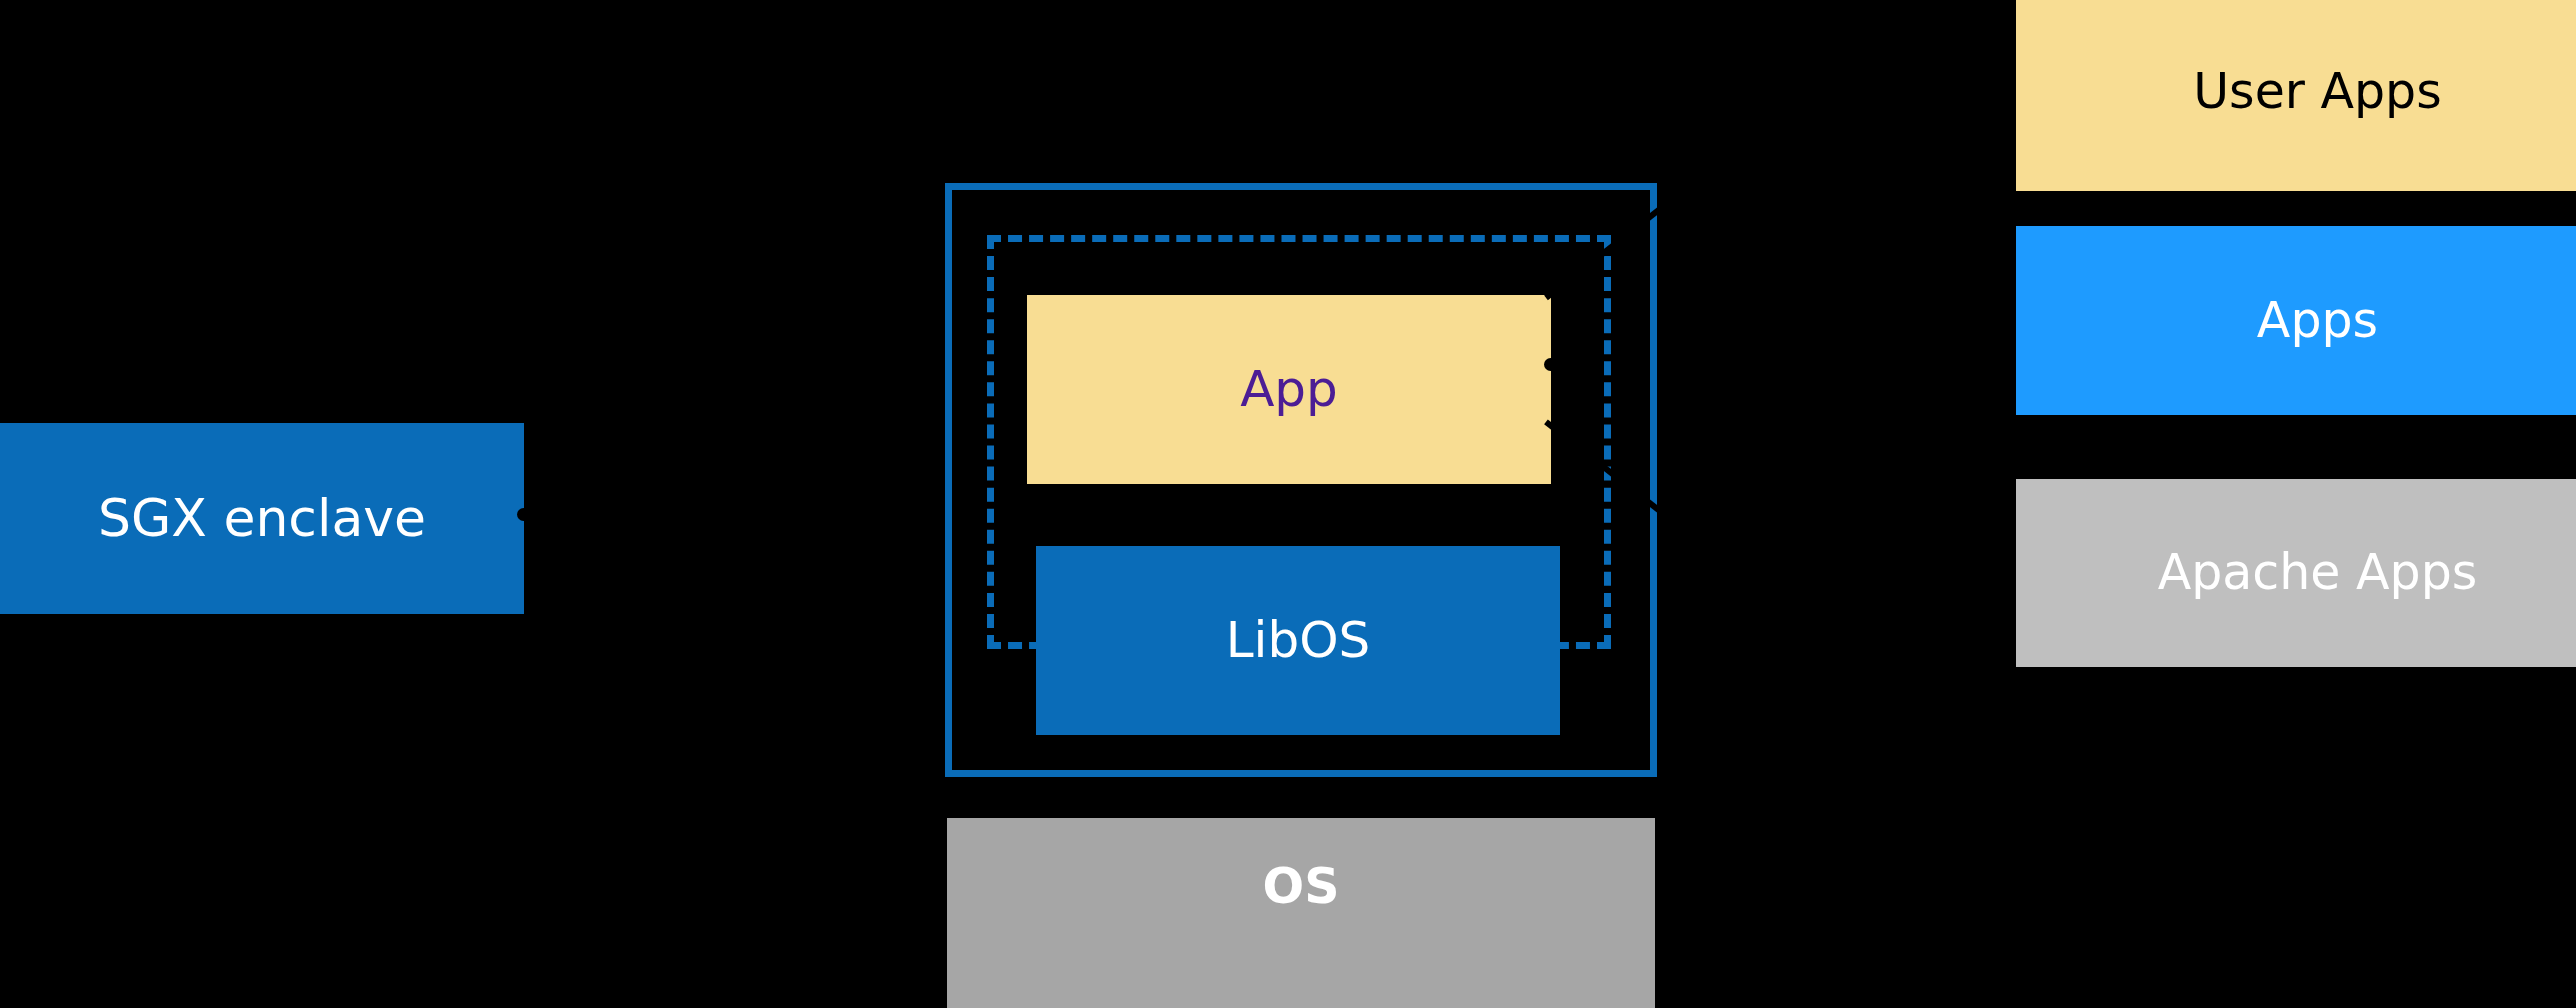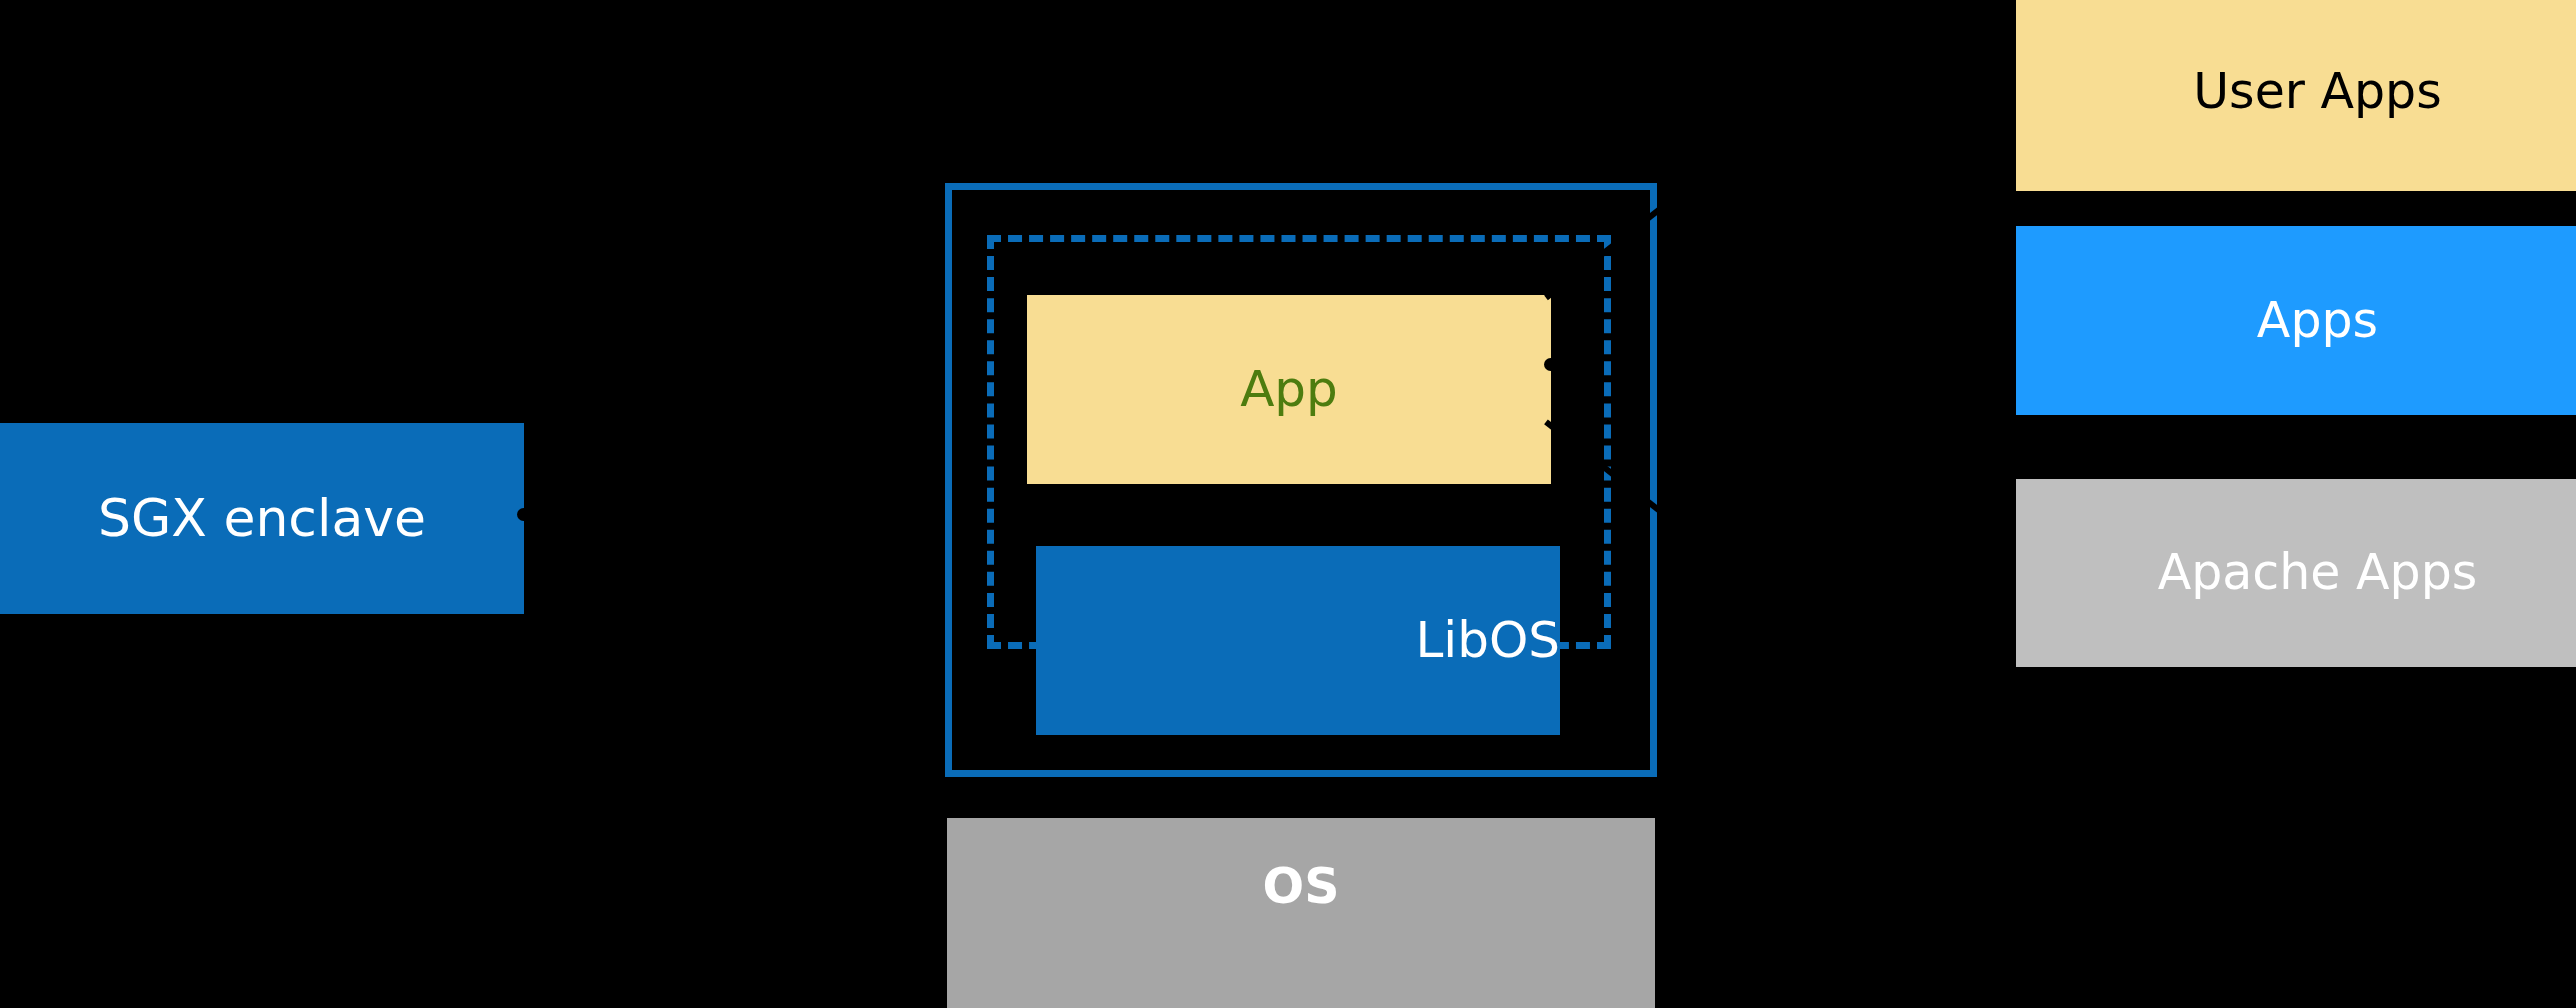--- a/index.html
+++ b/index.html
@@ -75,34 +75,33 @@
     background: transparent;
   }
 
   
   #app-box {
     left: 1027px;
     top: 295px;
     width: 524px;
     height: 189px;
     background: #f8dd93;
-    color: #4d7c0f;
+    color: #4c1d95;
     font-size: 50px;
   }
 
   
   #libos-box {
     left: 1036px;
     top: 546px;
     width: 524px;
     height: 189px;
     background: #0a6cb8;
     color: #ffffff;
     font-size: 50px;
-    justify-content: flex-end;
   }
 
   
   #os-box {
     left: 947px;
     top: 818px;
     width: 708px;
     height: 243px;
     background: #a6a6a6;
     color: #ffffff;

